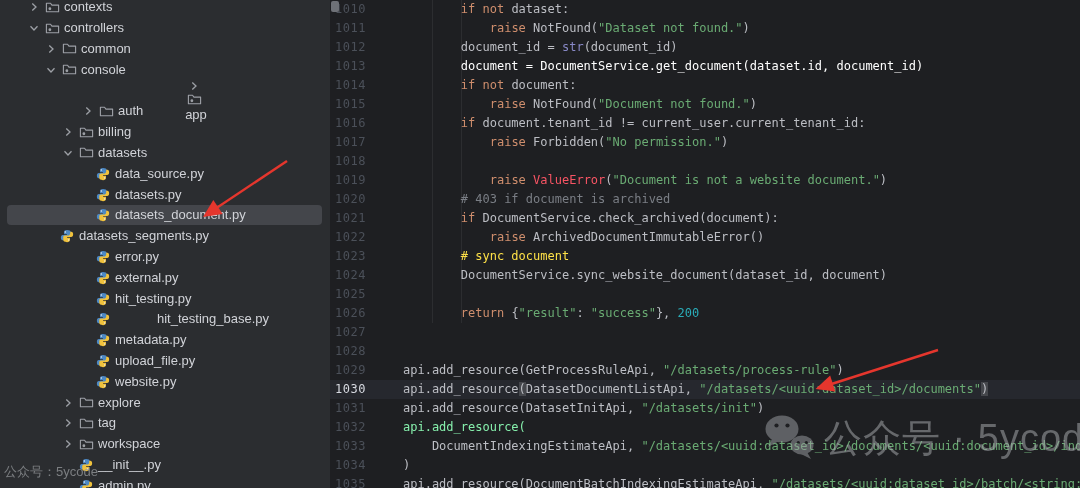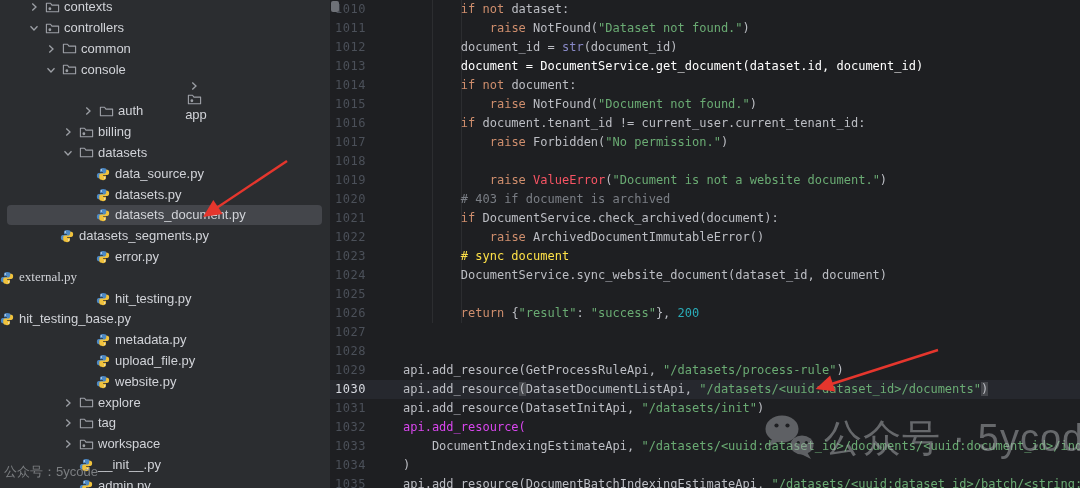--- a/index.html
+++ b/index.html
@@ -205,21 +205,21 @@
         <span class="ticon">
           <svg width="14" height="14" viewBox="0 0 16 16">
       <path fill="#4d89c4" d="M8 1C5.8 1 4.6 1.9 4.6 3.6V6h3.3v.8H3.3C1.7 6.8 1 8 1 9.9c0 1.6.6 2.9 2.2 2.9h1.2v-1.9c0-1.4 1.2-2.4 2.6-2.4h3.3c1.2 0 2-.9 2-2.1V3.6C12.3 2 10.8 1 8 1z"></path>
       <circle fill="#e8eaed" cx="6.1" cy="3.3" r="0.85"></circle>
       <path fill="#f0c23d" d="M8 15c2.2 0 3.4-.9 3.4-2.6V10H8.1v-.8h4.6c1.6 0 2.3-1.2 2.3-3.1 0-1.6-.6-2.9-2.2-2.9h-1.2v1.9c0 1.4-1.2 2.4-2.6 2.4H5.7c-1.2 0-2 .9-2 2.1v2.8C3.7 14 5.2 15 8 15z"></path>
       <circle fill="#e8eaed" cx="9.9" cy="12.7" r="0.85"></circle>
           </svg>
         </span>
         <span class="tlabel">error.py</span>
       </div>
-      <div class="trow" style=" font-family: Liberation Serif, serif;">
+      <div class="trow" style="padding-left: 96px;">
         <span class="ticon">
           <svg width="14" height="14" viewBox="0 0 16 16">
       <path fill="#4d89c4" d="M8 1C5.8 1 4.6 1.9 4.6 3.6V6h3.3v.8H3.3C1.7 6.8 1 8 1 9.9c0 1.6.6 2.9 2.2 2.9h1.2v-1.9c0-1.4 1.2-2.4 2.6-2.4h3.3c1.2 0 2-.9 2-2.1V3.6C12.3 2 10.8 1 8 1z"></path>
       <circle fill="#e8eaed" cx="6.1" cy="3.3" r="0.85"></circle>
       <path fill="#f0c23d" d="M8 15c2.2 0 3.4-.9 3.4-2.6V10H8.1v-.8h4.6c1.6 0 2.3-1.2 2.3-3.1 0-1.6-.6-2.9-2.2-2.9h-1.2v1.9c0 1.4-1.2 2.4-2.6 2.4H5.7c-1.2 0-2 .9-2 2.1v2.8C3.7 14 5.2 15 8 15z"></path>
       <circle fill="#e8eaed" cx="9.9" cy="12.7" r="0.85"></circle>
           </svg>
         </span>
         <span class="tlabel">external.py</span>
       </div>
@@ -227,21 +227,21 @@
         <span class="ticon">
           <svg width="14" height="14" viewBox="0 0 16 16">
       <path fill="#4d89c4" d="M8 1C5.8 1 4.6 1.9 4.6 3.6V6h3.3v.8H3.3C1.7 6.8 1 8 1 9.9c0 1.6.6 2.9 2.2 2.9h1.2v-1.9c0-1.4 1.2-2.4 2.6-2.4h3.3c1.2 0 2-.9 2-2.1V3.6C12.3 2 10.8 1 8 1z"></path>
       <circle fill="#e8eaed" cx="6.1" cy="3.3" r="0.85"></circle>
       <path fill="#f0c23d" d="M8 15c2.2 0 3.4-.9 3.4-2.6V10H8.1v-.8h4.6c1.6 0 2.3-1.2 2.3-3.1 0-1.6-.6-2.9-2.2-2.9h-1.2v1.9c0 1.4-1.2 2.4-2.6 2.4H5.7c-1.2 0-2 .9-2 2.1v2.8C3.7 14 5.2 15 8 15z"></path>
       <circle fill="#e8eaed" cx="9.9" cy="12.7" r="0.85"></circle>
           </svg>
         </span>
         <span class="tlabel">hit_testing.py</span>
       </div>
-      <div class="trow" style="">
+      <div class="trow" style="padding-left: 96px; gap: 42px;">
         <span class="ticon">
           <svg width="14" height="14" viewBox="0 0 16 16">
       <path fill="#4d89c4" d="M8 1C5.8 1 4.6 1.9 4.6 3.6V6h3.3v.8H3.3C1.7 6.8 1 8 1 9.9c0 1.6.6 2.9 2.2 2.9h1.2v-1.9c0-1.4 1.2-2.4 2.6-2.4h3.3c1.2 0 2-.9 2-2.1V3.6C12.3 2 10.8 1 8 1z"></path>
       <circle fill="#e8eaed" cx="6.1" cy="3.3" r="0.85"></circle>
       <path fill="#f0c23d" d="M8 15c2.2 0 3.4-.9 3.4-2.6V10H8.1v-.8h4.6c1.6 0 2.3-1.2 2.3-3.1 0-1.6-.6-2.9-2.2-2.9h-1.2v1.9c0 1.4-1.2 2.4-2.6 2.4H5.7c-1.2 0-2 .9-2 2.1v2.8C3.7 14 5.2 15 8 15z"></path>
       <circle fill="#e8eaed" cx="9.9" cy="12.7" r="0.85"></circle>
           </svg>
         </span>
         <span class="tlabel">hit_testing_base.py</span>
       </div>
@@ -421,21 +421,21 @@
       <div class="crow active">
         <span class="lnum">1030</span>
         <span class="ccode"><span style="color: rgb(188, 190, 196);">api.add_resource</span><span style="color: rgb(188, 190, 196); background: rgb(69, 71, 76);">(</span><span style="color: rgb(188, 190, 196);">DatasetDocumentListApi, </span><span style="color: rgb(106, 171, 115);">"/datasets/&lt;uuid:dataset_id&gt;/documents"</span><span style="color: rgb(188, 190, 196); background: rgb(69, 71, 76);">)</span></span>
       </div>
       <div class="crow">
         <span class="lnum">1031</span>
         <span class="ccode"><span style="color: rgb(188, 190, 196);">api.add_resource(DatasetInitApi, </span><span style="color: rgb(106, 171, 115);">"/datasets/init"</span><span style="color: rgb(188, 190, 196);">)</span></span>
       </div>
       <div class="crow">
         <span class="lnum">1032</span>
-        <span class="ccode"><span style="color: #d946ef;">api.add_resource(</span></span>
+        <span class="ccode"><span style="color: #86efac;">api.add_resource(</span></span>
       </div>
       <div class="crow">
         <span class="lnum">1033</span>
         <span class="ccode"><span style="color: rgb(188, 190, 196);">    DocumentIndexingEstimateApi, </span><span style="color: rgb(106, 171, 115);">"/datasets/&lt;uuid:dataset_id&gt;/documents/&lt;uuid:document_id&gt;/indexing</span></span>
       </div>
       <div class="crow">
         <span class="lnum">1034</span>
         <span class="ccode"><span style="color: rgb(188, 190, 196);">)</span></span>
       </div>
       <div class="crow">

